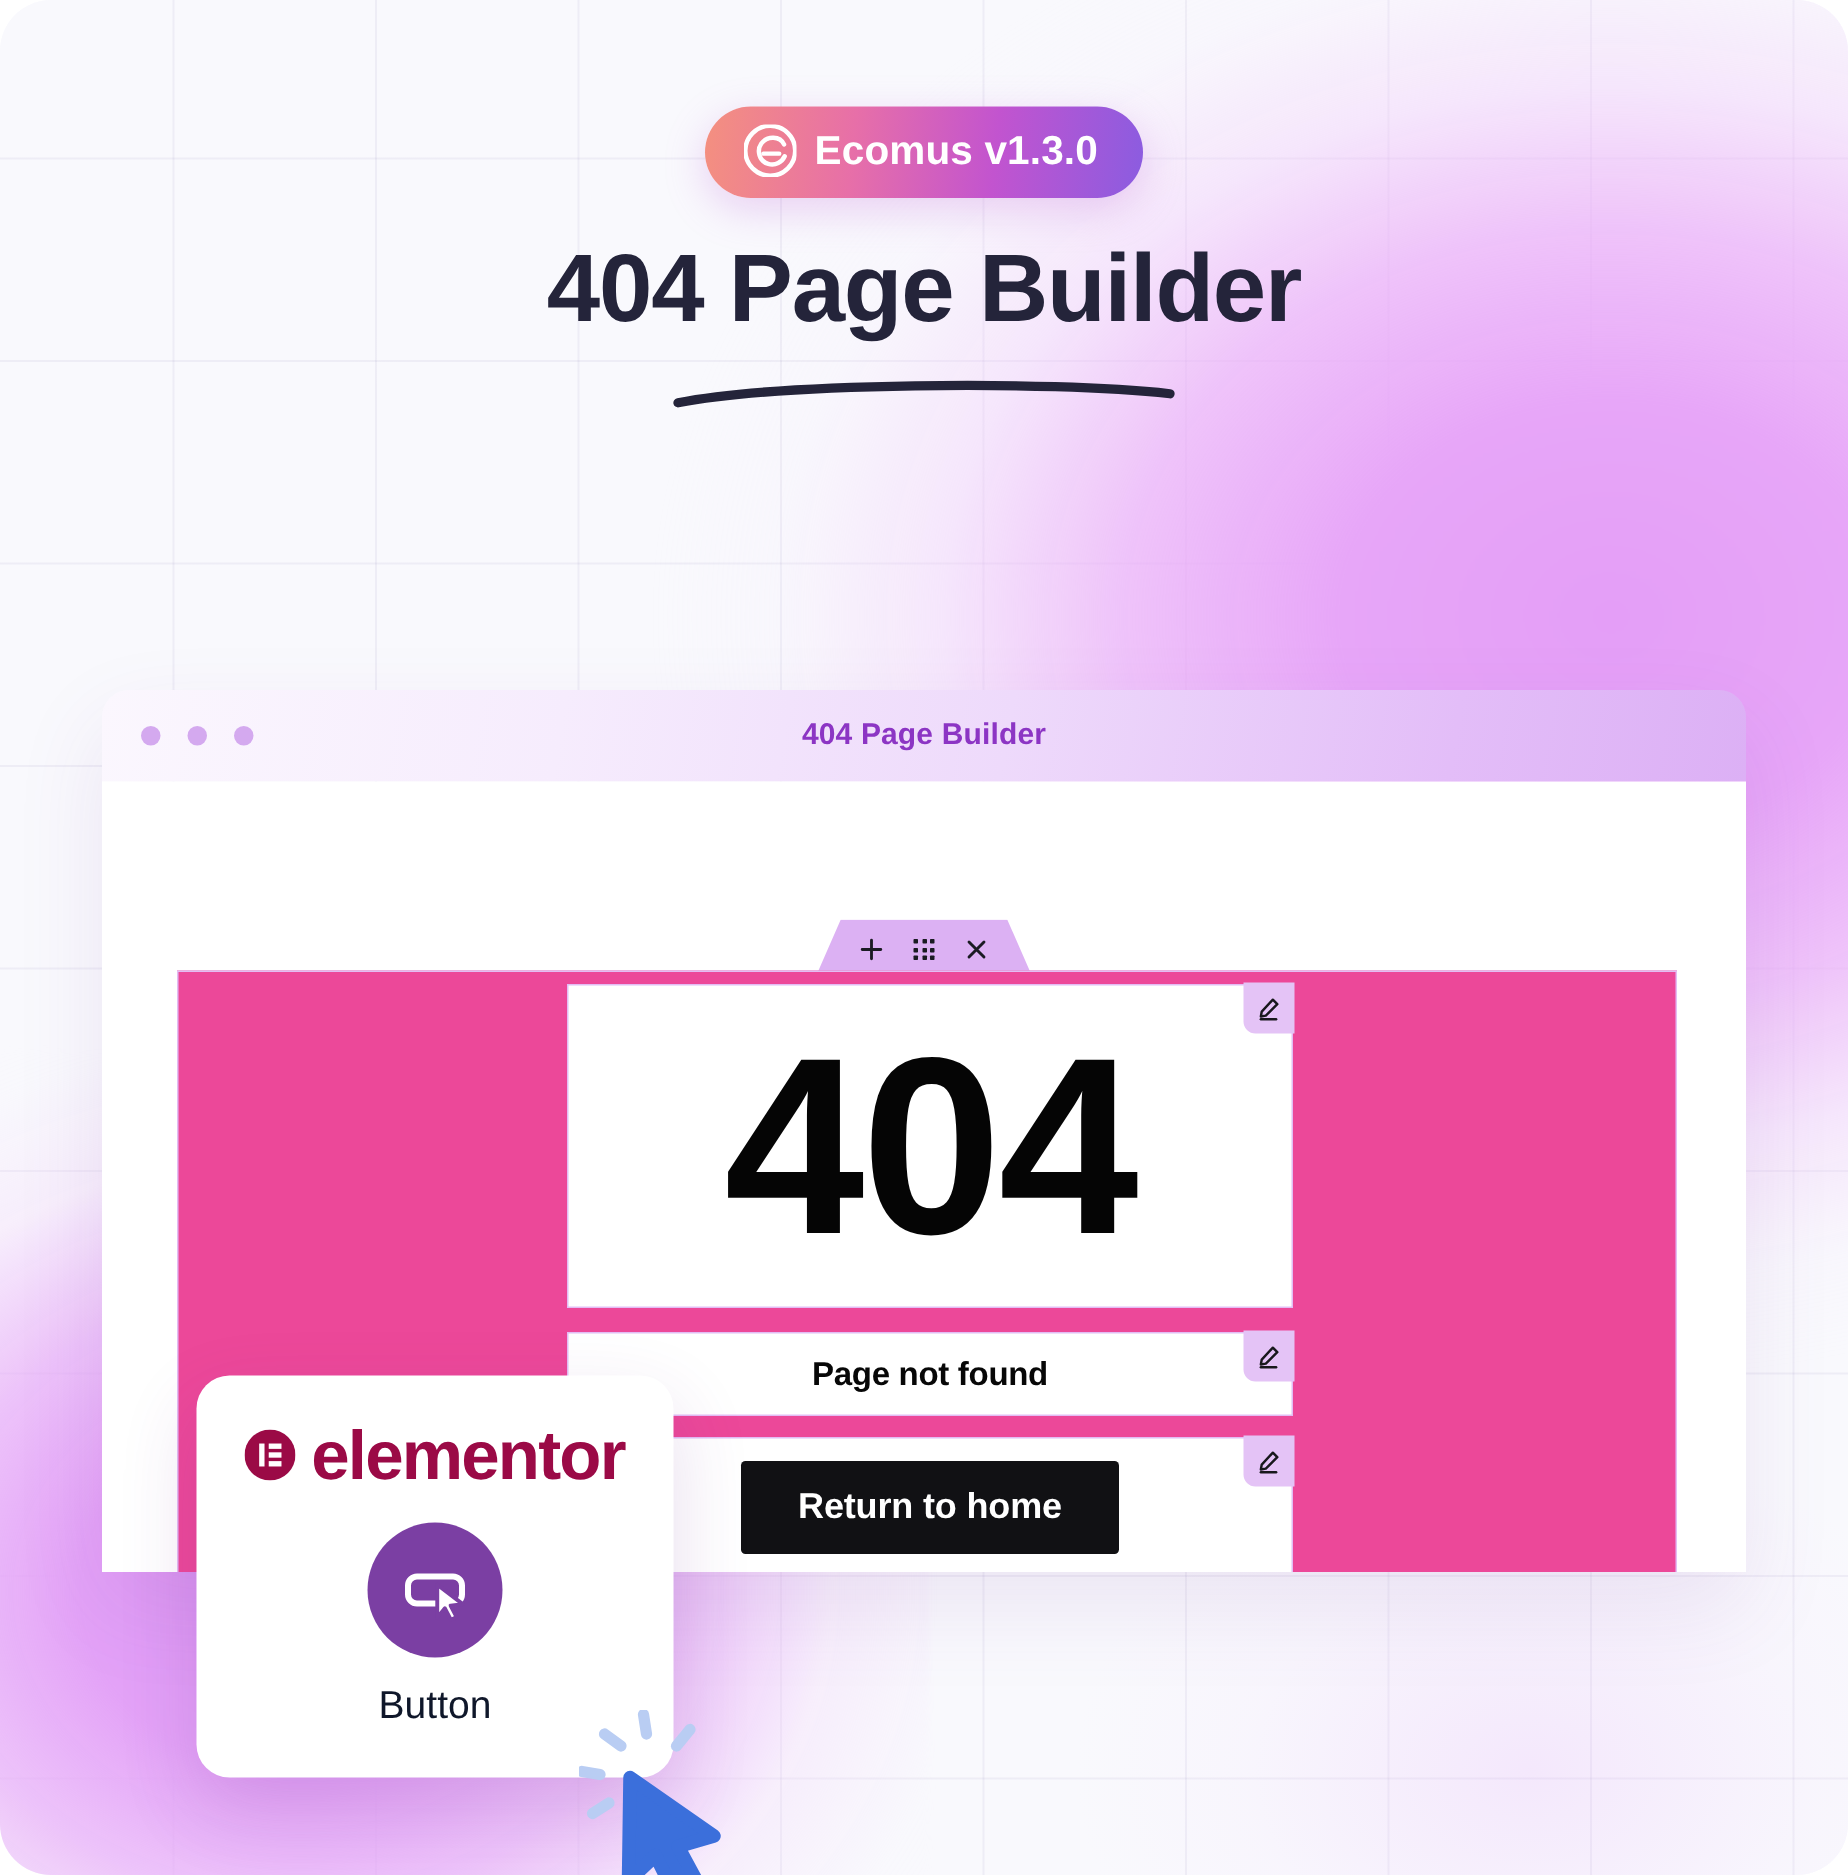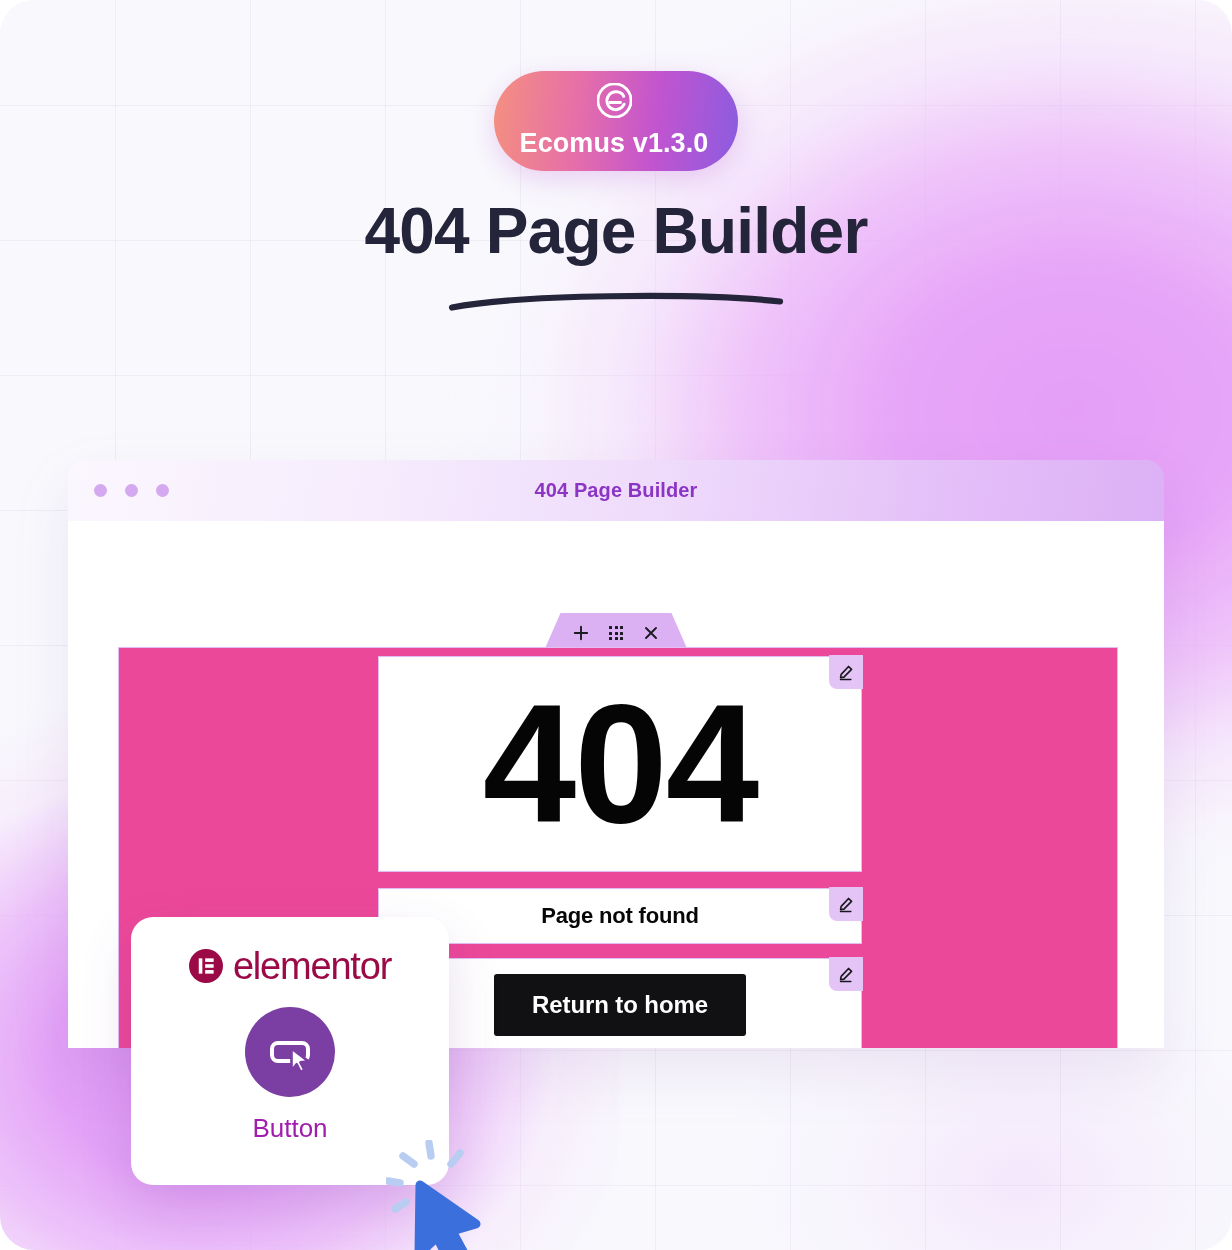--- a/index.html
+++ b/index.html
@@ -67,21 +67,20 @@
   }
   .version-pill {
     display: inline-flex;
     align-items: center;
     gap: 12px;
     margin-top: 71px;
     padding: 12px 30px 14px 26px;
     border-radius: 999px;
     background: linear-gradient(96deg, #f4907f 0%, #e76fa8 34%, #c254cf 66%, #8b5ce0 100%);
     box-shadow: 0 8px 28px rgba(190,100,215,0.28);
-    flex-direction: column;
   }
   .version-pill .e-mark {
     width: 35px; height: 35px;
     flex: 0 0 35px;
     display: block;
   }
   .version-pill .label {
     color: #ffffff;
     font-size: 27px;
     font-weight: 700;
@@ -251,40 +250,40 @@
     align-items: center;
     padding-top: 30px;
   }
   .el-logo-row {
     display: flex;
     align-items: center;
     gap: 10px;
   }
   .el-logo-mark { width: 34px; height: 34px; display: block; flex: 0 0 34px; }
   .el-logo-text {
-    font-size: 38px;
-    font-weight: 400;
+    font-size: 46px;
+    font-weight: 700;
     color: #9b0a46;
     letter-spacing: -1.2px;
     line-height: 1;
   }
   .el-widget-icon {
     margin-top: 22px;
     width: 90px; height: 90px;
     border-radius: 50%;
     background: #7b3fa3;
     display: flex;
     align-items: center;
     justify-content: center;
   }
   .el-widget-icon svg { width: 48px; height: 48px; display: block; }
   .el-widget-label {
     margin-top: 16px;
     font-size: 26px;
-    color: #a21caf;
+    color: #0f172a;
     font-weight: 400;
   }
 
   
   .cursor {
     position: absolute;
     left: 386px; top: 1140px;
     width: 110px; height: 115px;
     pointer-events: none;
   }

